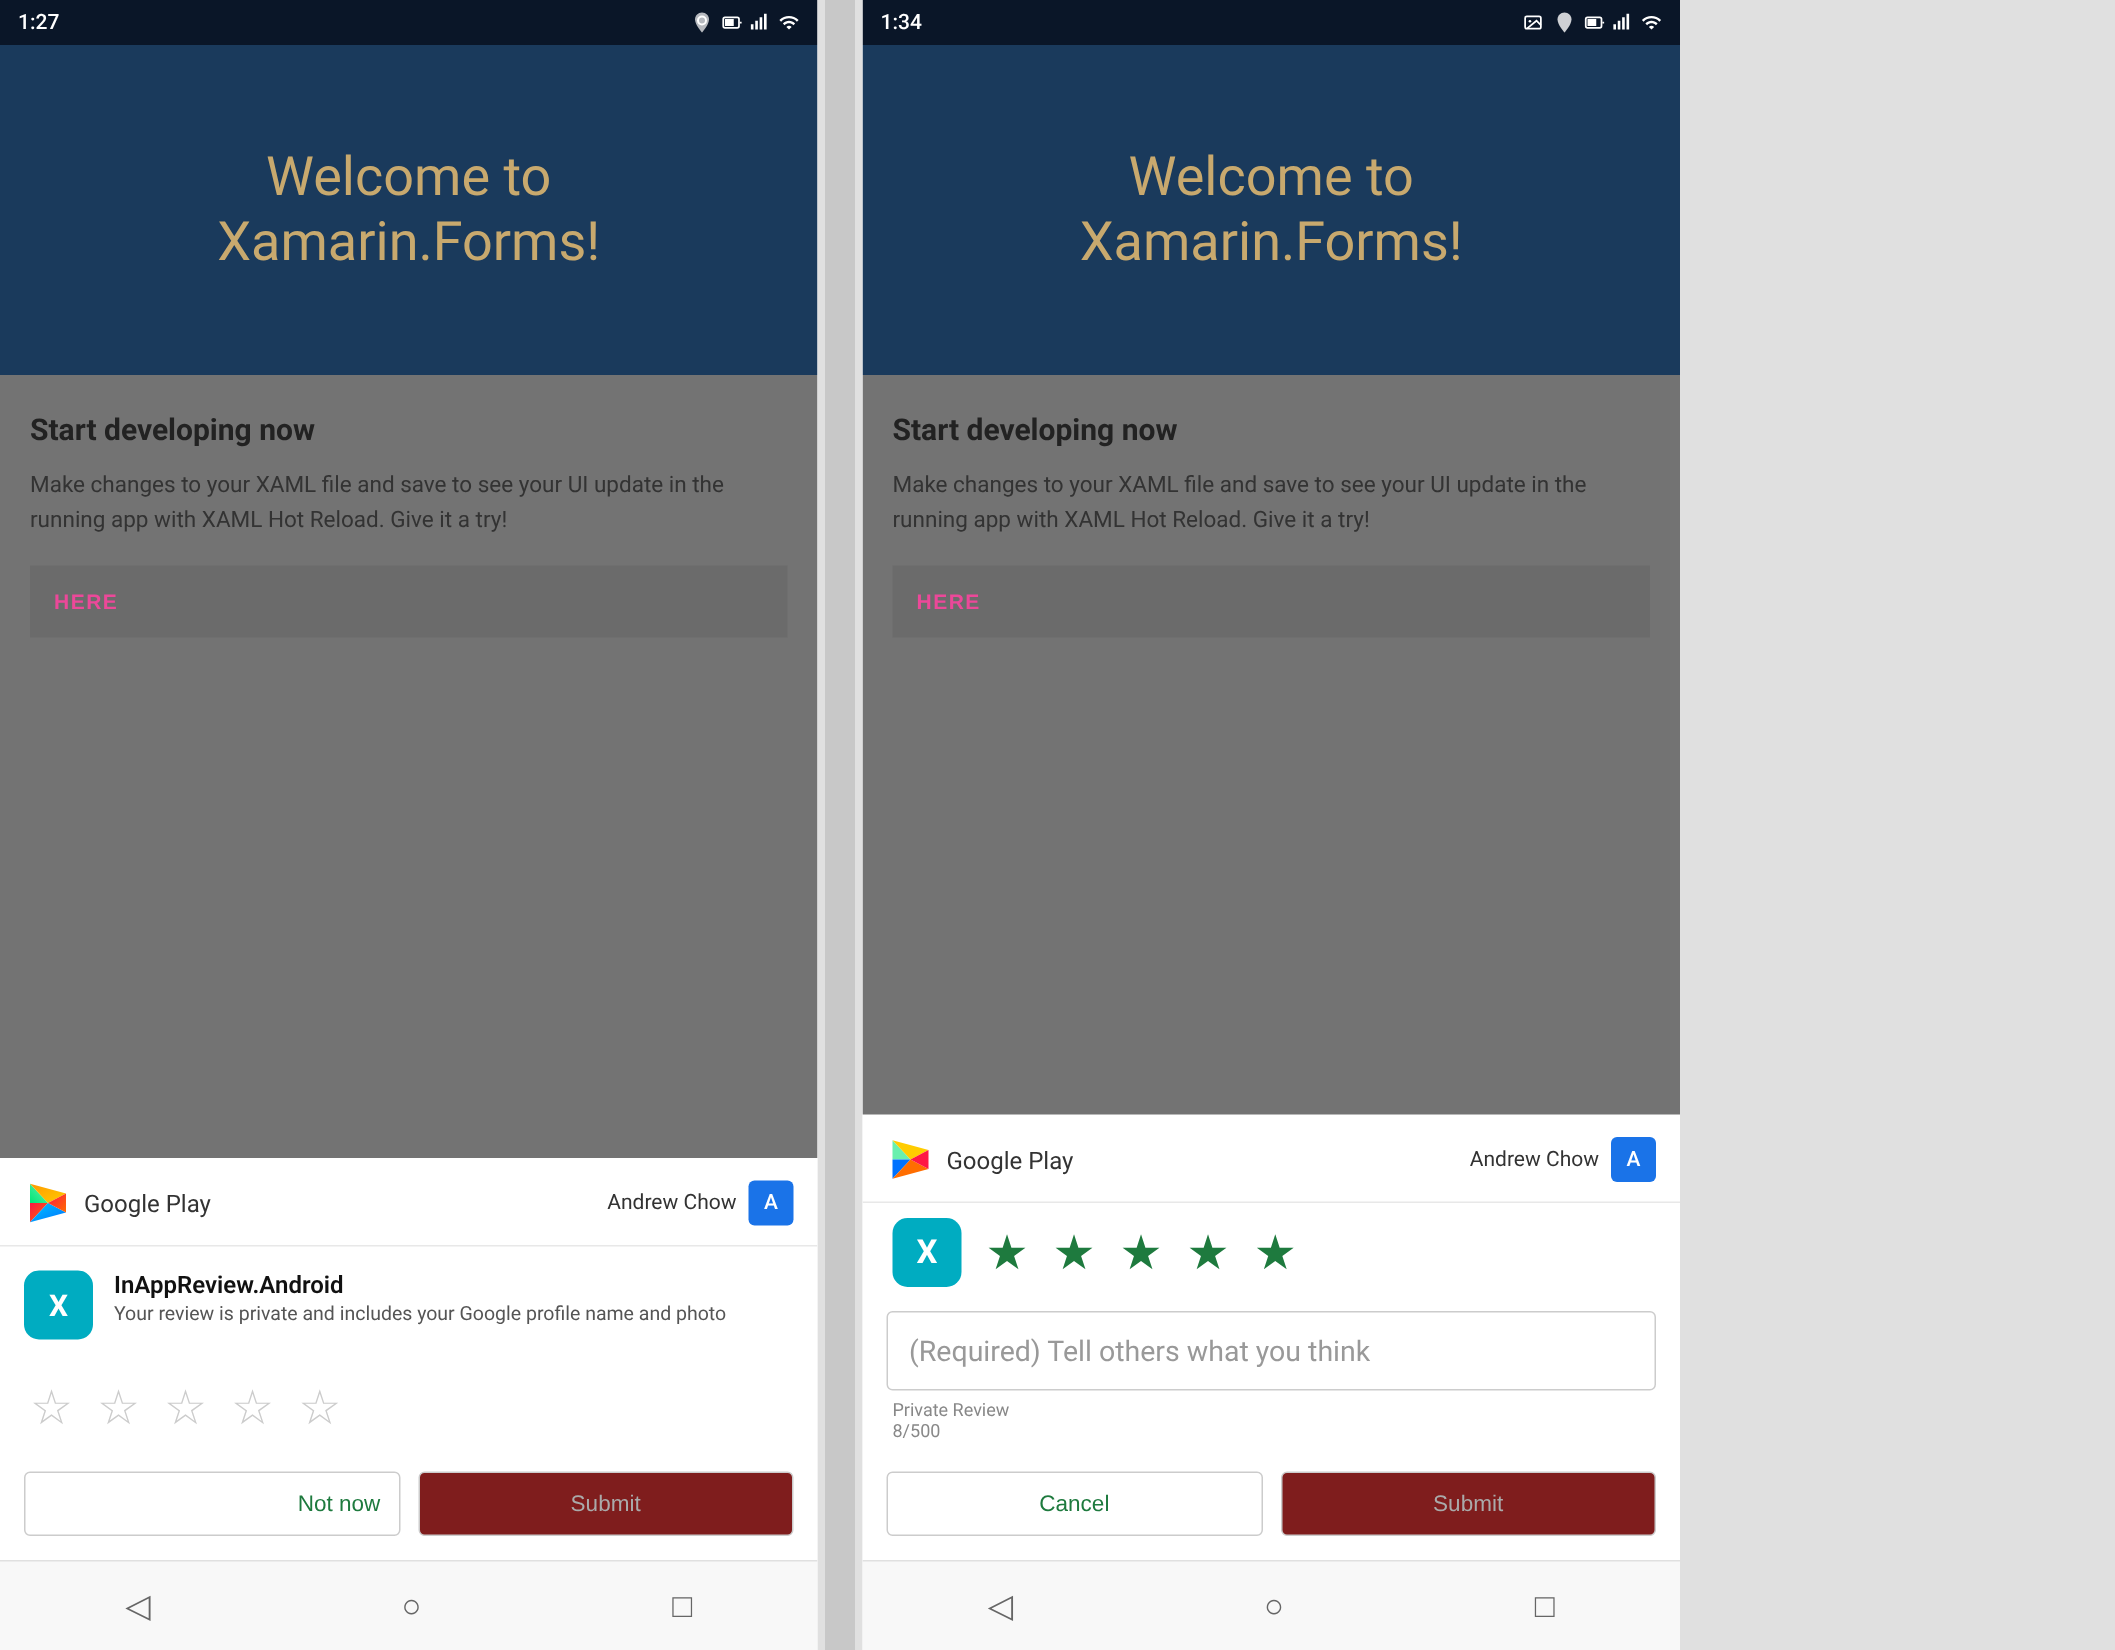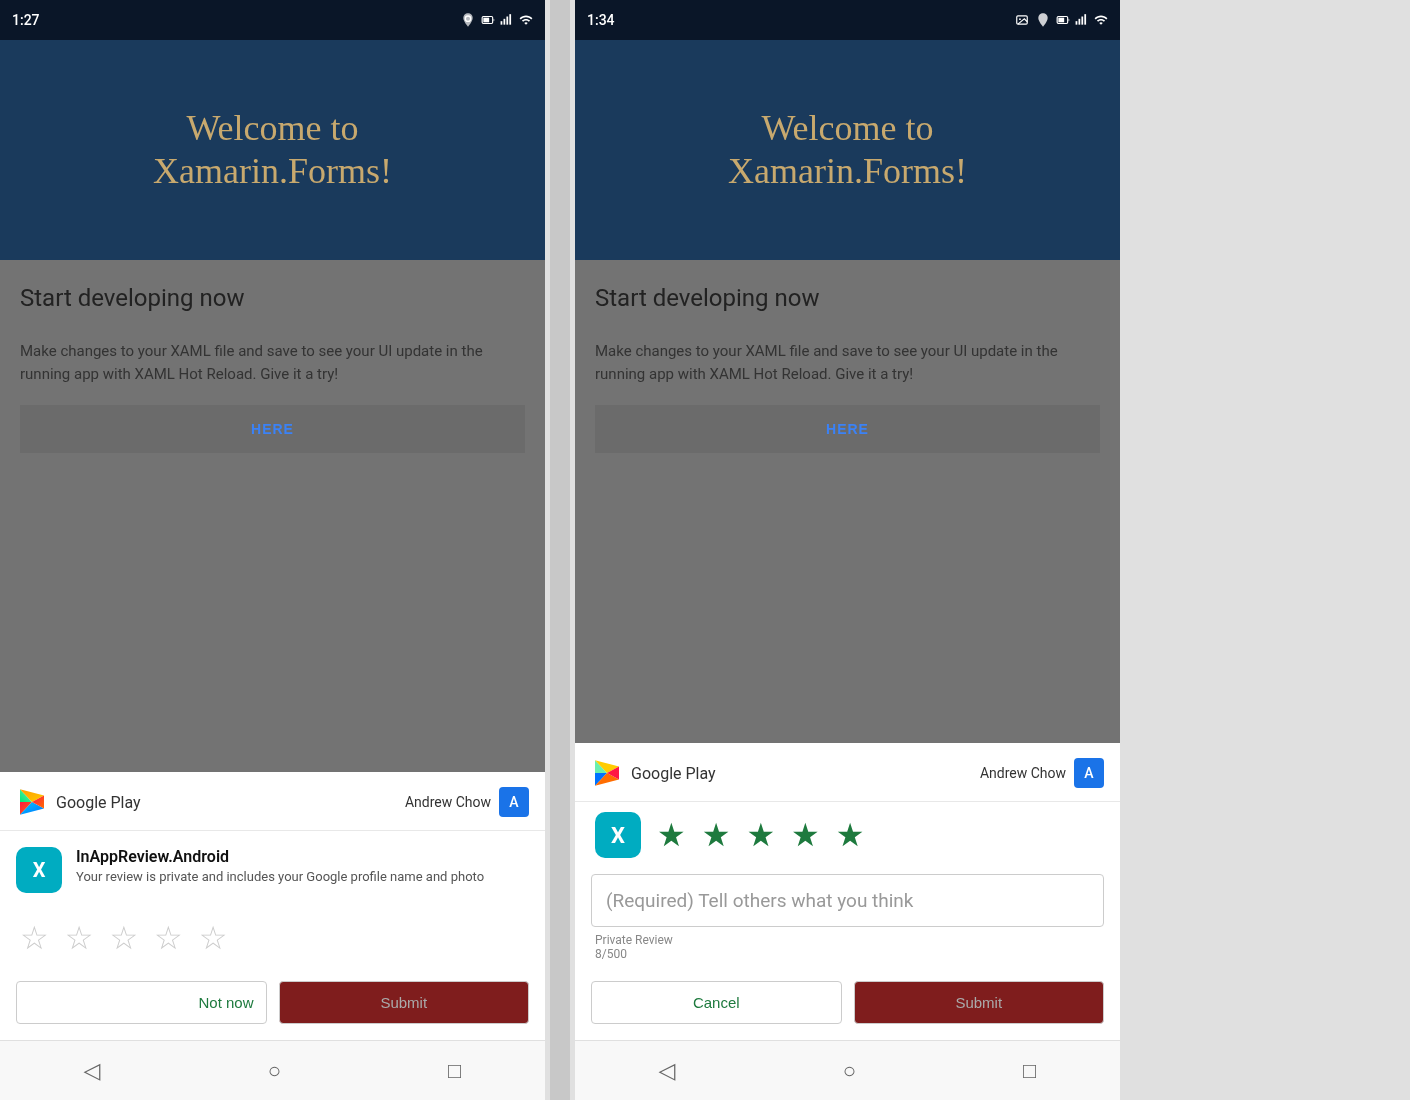--- a/index.html
+++ b/index.html
@@ -21,21 +21,21 @@
       flex-direction: column;
       overflow: hidden;
       position: relative;
     }
 
     .phone-left { margin-right: 5px; }
     .phone-right { margin-left: 5px; }
 
     
     .status-bar {
-      height: 40px;
+      height: 30px;
       background: #0a1628;
       display: flex;
       align-items: center;
       justify-content: space-between;
       padding: 0 12px;
       flex-shrink: 0;
     }
 
     .status-time {
       color: #fff;
@@ -60,53 +60,52 @@
       align-items: center;
       justify-content: center;
     }
 
     .banner-title {
       color: #c8a96e;
       font-size: 36px;
       font-weight: 400;
       line-height: 1.2;
       text-align: center;
-      font-family: Liberation Serif, serif;
     }
 
     
     .app-content {
       background: rgba(90, 90, 90, 0.85);
       flex: 1;
       padding: 24px 20px;
       position: relative;
     }
 
     .app-content-title {
       color: #1a1a1a;
-      font-size: 24px;
-      font-weight: 400;
-      margin-bottom: 28px;
+      font-size: 20px;
+      font-weight: 700;
+      margin-bottom: 14px;
       color: #222;
     }
 
     .app-content-text {
       color: #333;
       font-size: 15px;
       line-height: 1.5;
       margin-bottom: 20px;
     }
 
     .app-here-btn {
       background: rgba(100, 100, 100, 0.5);
       border: none;
       width: 100%;
       padding: 16px;
-      text-align: center;
-      color: #3b82f6;
+      text-align: left;
+      color: #ec4899;
       font-size: 14px;
       font-weight: 600;
       letter-spacing: 1px;
       cursor: pointer;
     }
 
     
     .bottom-sheet {
       background: #fff;
       border-radius: 0;

